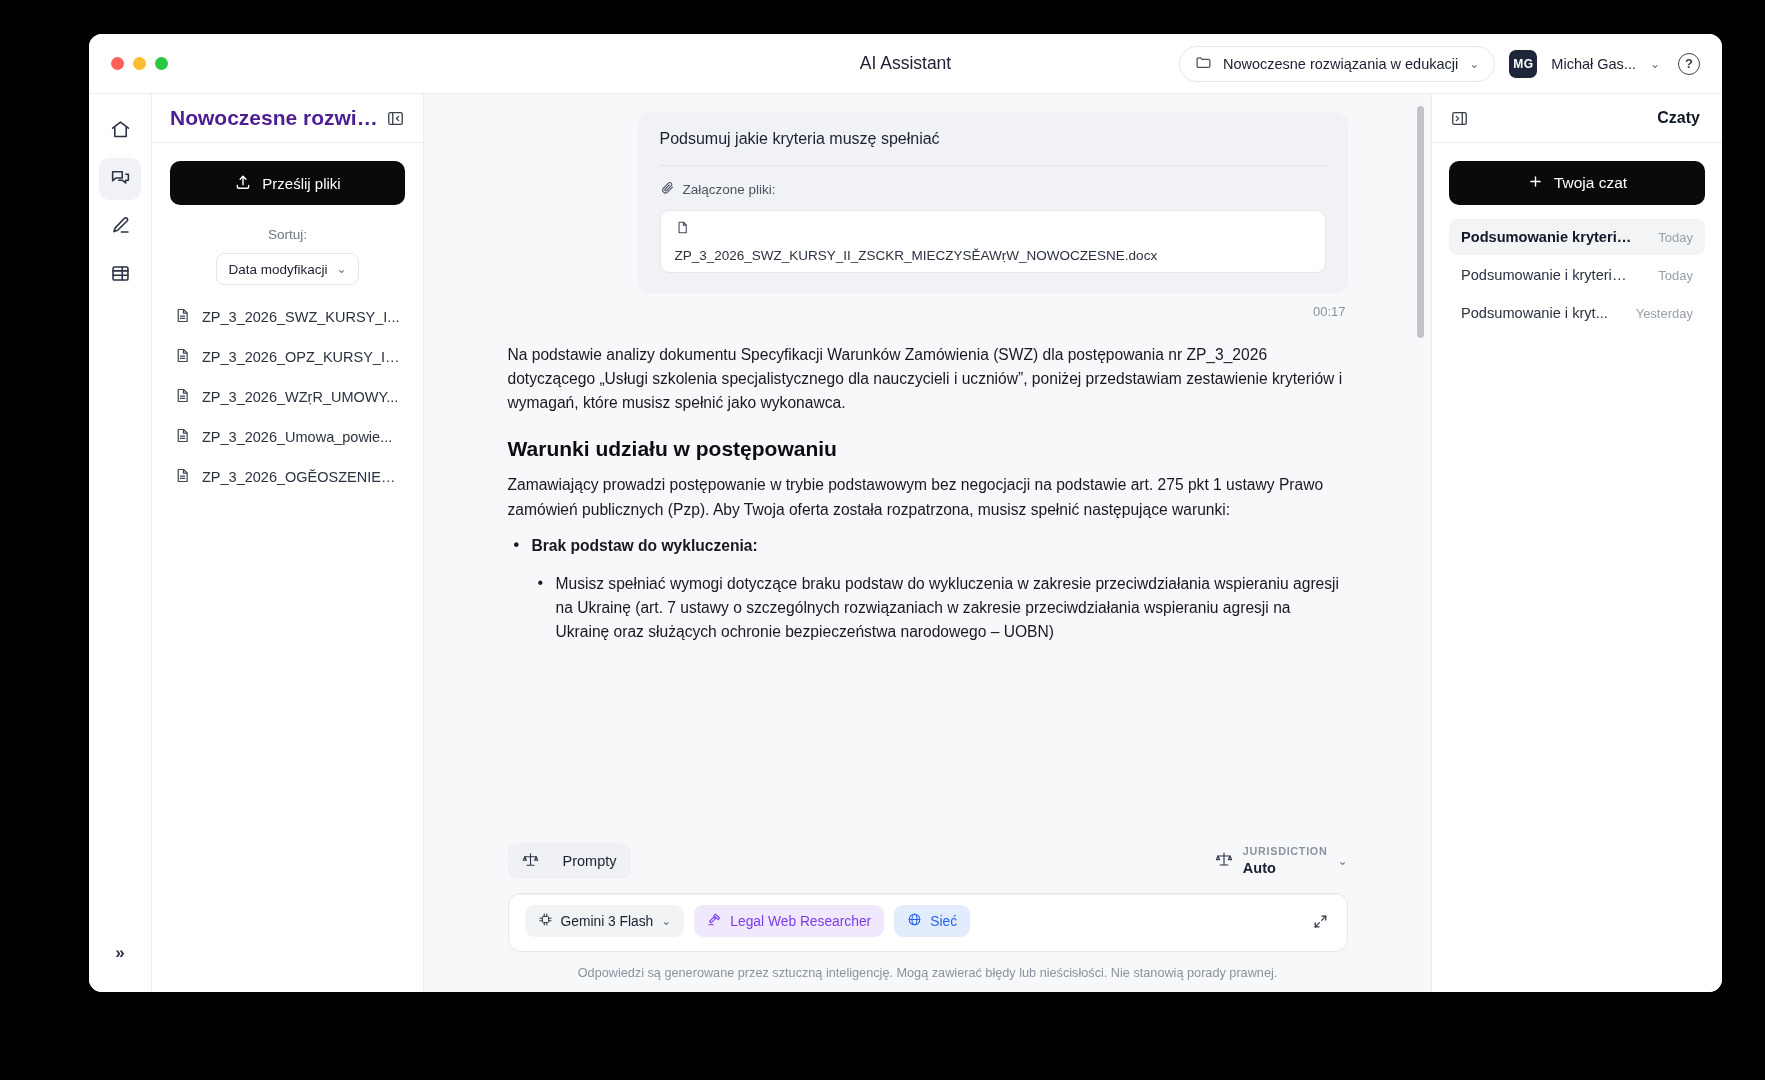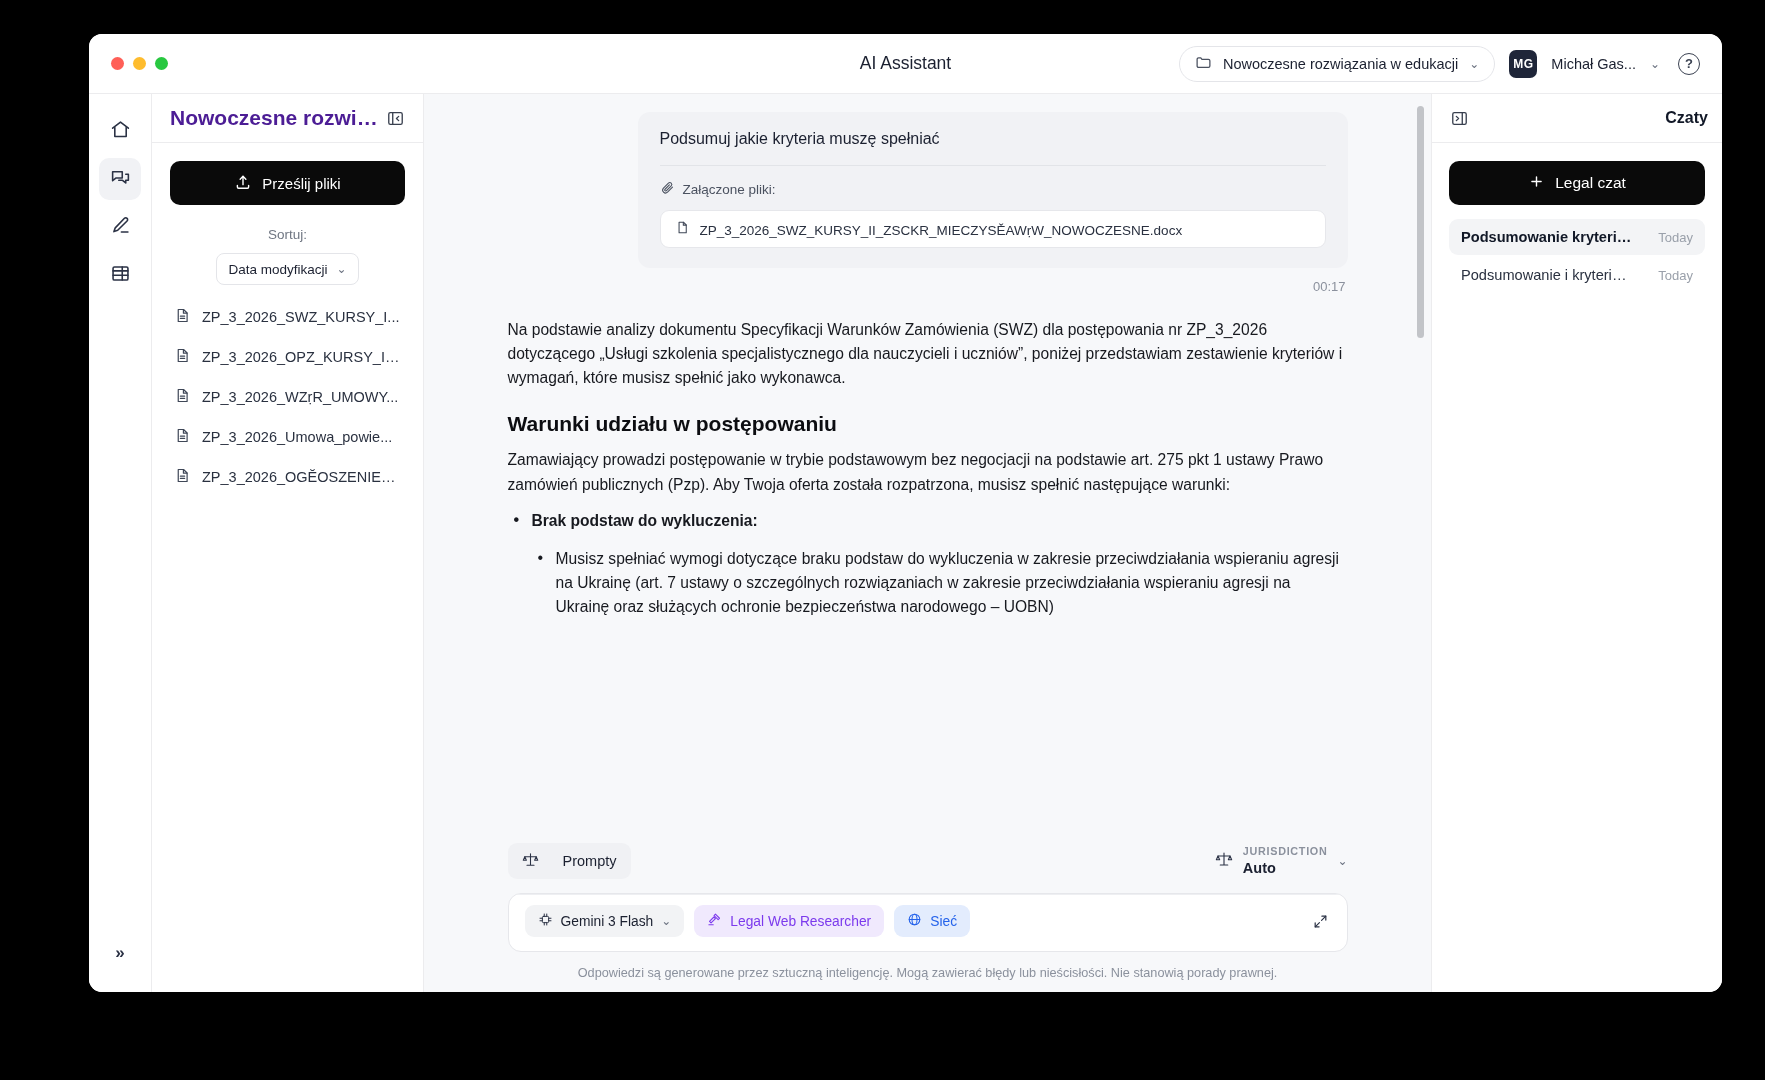--- a/index.html
+++ b/index.html
@@ -175,25 +175,25 @@
     padding: 18px 22px 20px 22px;
     margin-left: 130px;
   }
   .user-msg-text { font-size: 16px; color: #1b2030; }
   .attach-sep { height: 1px; background: #e2e4e8; margin: 17px 0 14px; }
   .attach-label {
     display: flex; align-items: center; gap: 8px;
     font-size: 13.5px; color: #4b5260; margin-bottom: 12px;
   }
   .attach-chip {
-    display: flex; align-items: flex-end; gap: 10px;
+    display: flex; align-items: flex-start; gap: 10px;
     background: #fff; border: 1px solid #e6e7eb;
     border-radius: 9px; padding: 9px 14px;
     font-size: 13.5px; color: #2a3140;
-    white-space: nowrap; overflow: hidden;
+    white-space: nowrap; overflow: hidden; flex-direction: column;
   }
   .attach-chip .aname { overflow: hidden; text-overflow: ellipsis; }
   .msg-time {
     text-align: right; font-size: 13px; color: #8b919d;
     margin-top: 11px; padding-right: 2px;
   }
 
   .assistant-msg { margin-top: 24px; color: #17191f; }
   .assistant-msg p { font-size: 15.6px; line-height: 1.55; margin-bottom: 8px; }
   .assistant-msg h3 {
@@ -300,21 +300,21 @@
 
   
   .chats-panel {
     width: 290px; flex: 0 0 290px;
     background: #fff;
     display: flex; flex-direction: column;
   }
   .chats-head {
     height: 49px; flex: 0 0 49px;
     display: flex; align-items: center; justify-content: space-between;
-    padding: 0 14px 0 18px;
+    padding: 0 22px 0 18px;
     border-bottom: 1px solid #ececee;
   }
   .chats-title { font-size: 16px; font-weight: 700; color: #111827; }
   .chats-inner { padding: 18px 17px 0; }
   .newchat-btn {
     width: 100%; height: 44px;
     background: #0a0a0a; color: #fff; border: none; border-radius: 10px;
     display: flex; align-items: center; justify-content: center; gap: 10px;
     font-size: 15.5px; font-family: inherit;
   }
@@ -631,30 +631,34 @@
         <span class="chats-title">Czaty</span>
       </div>
 
       <div class="chats-inner">
         <button class="newchat-btn">
           <span>
             <svg width="17" height="17" viewBox="0 0 24 24" fill="none" stroke="#fff" stroke-width="2" stroke-linecap="round">
               <path d="M12 5.5v13M5.5 12h13"></path>
             </svg>
           </span>
-          <span>Legal czat</span>
+          <span>Twoja czat</span>
         </button>
 
         <div class="chat-list">
           <div class="chat-item active">
             <span class="cname">Podsumowanie kryteriów</span>
             <span class="cdate">Today</span>
           </div>
           <div class="chat-item">
             <span class="cname">Podsumowanie i kryteria ...</span>
             <span class="cdate">Today</span>
           </div>
+          <div class="chat-item">
+            <span class="cname">Podsumowanie i kryt...</span>
+            <span class="cdate">Yesterday</span>
+          </div>
         </div>
       </div>
     </div>
 
   </div>
 </div>
 
 </body></html>

